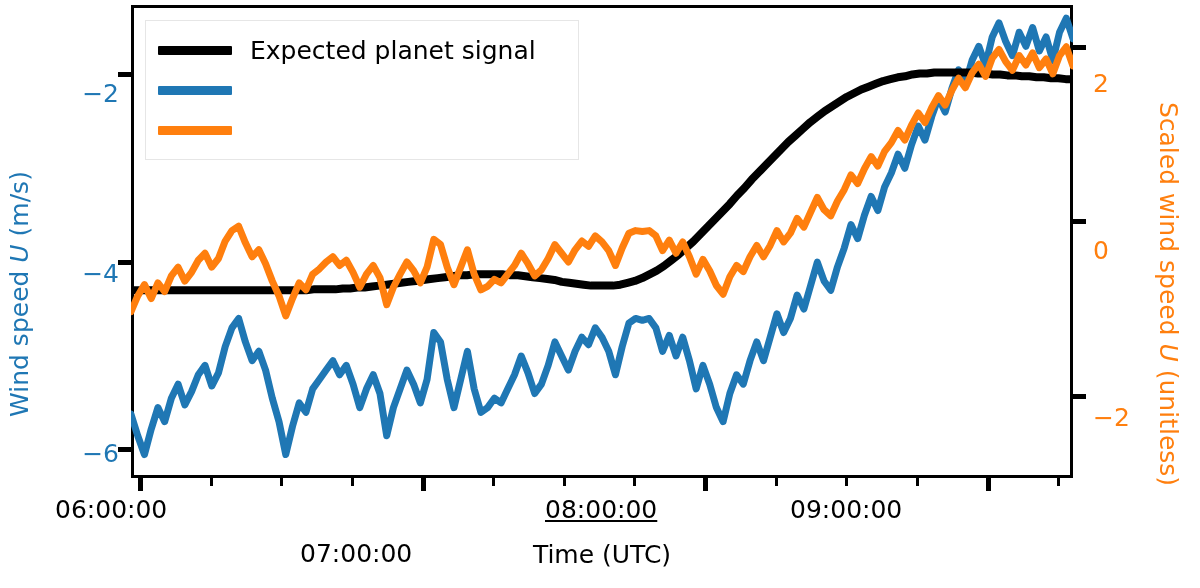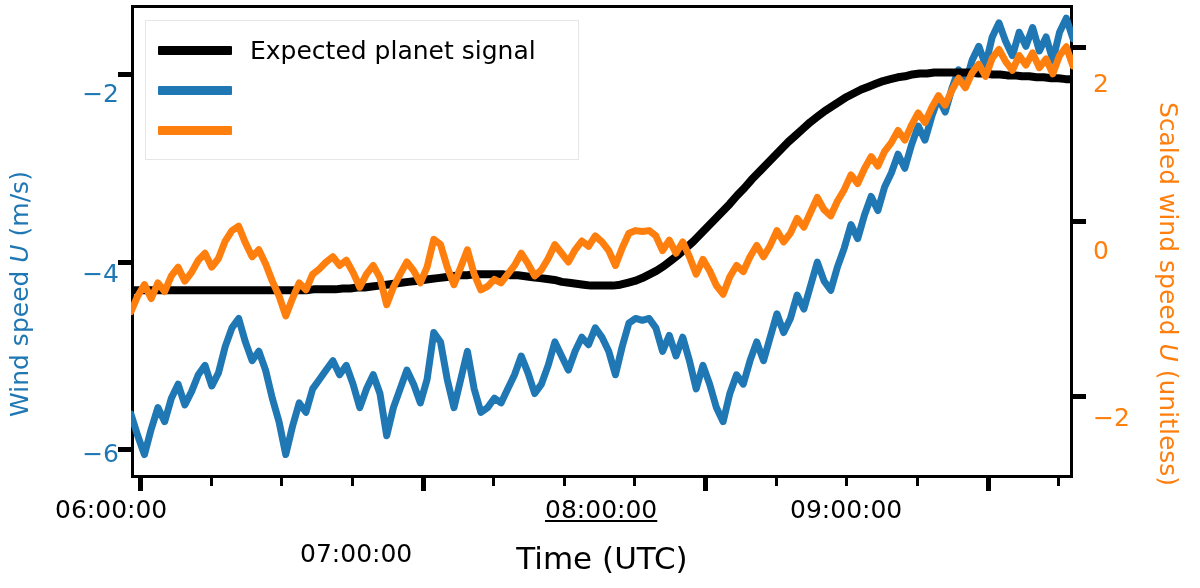--- a/index.html
+++ b/index.html
@@ -48,21 +48,21 @@
     text-align: center;
     line-height: 40px;
     color: #ff7f0e;
   }
   #xlabel {
     left: 131px;
     top: 540px;
     width: 942px;
     text-align: center;
     color: #000000;
-    font-size: 31px;
+    font-size: 25px;
   }
   .ital { font-style: italic; }
 
   
   .tick-label {
     position: absolute;
     font-size: 25px;
     white-space: nowrap;
   }
   .ytick-left {

